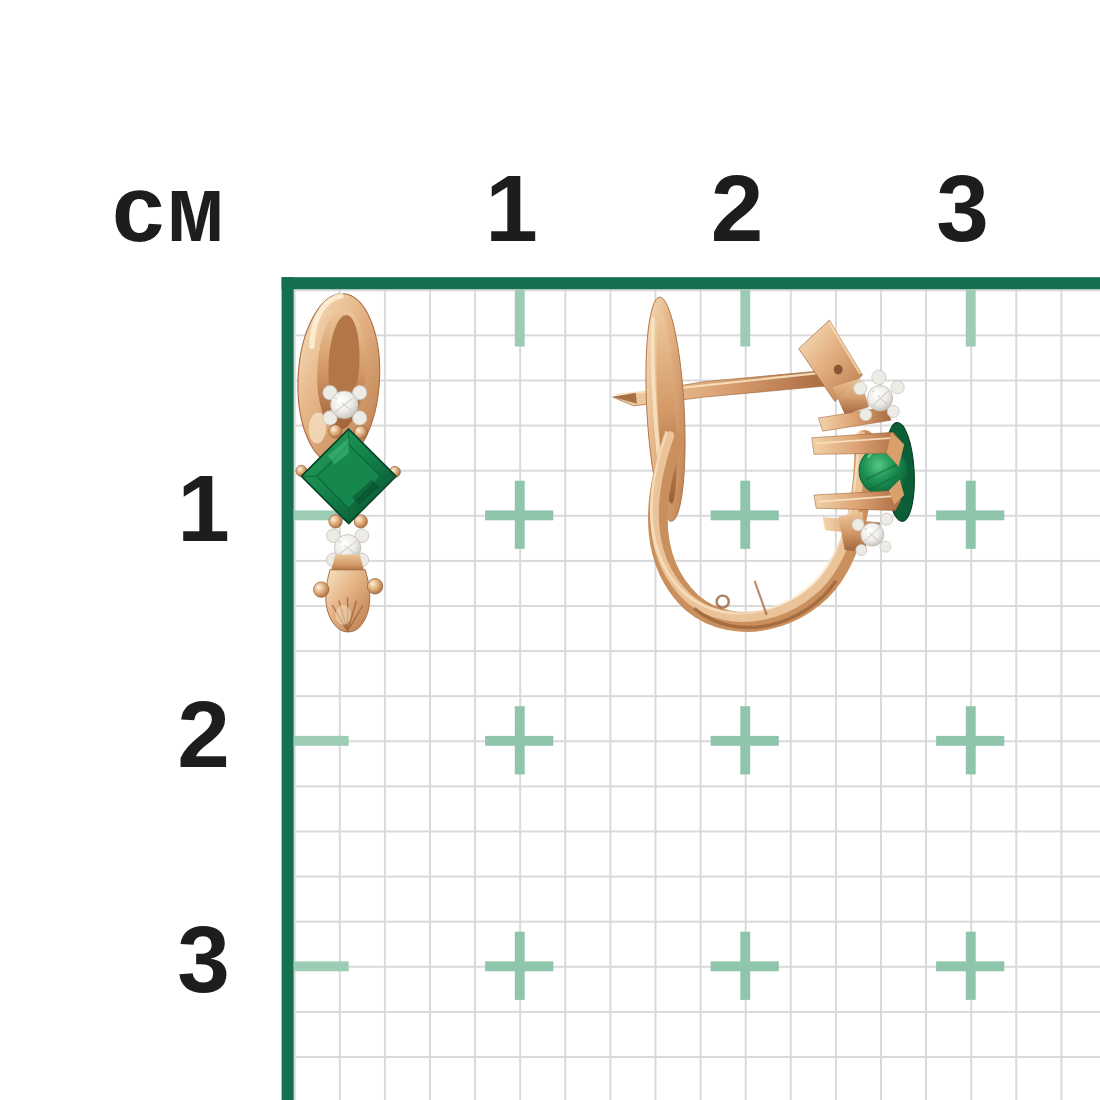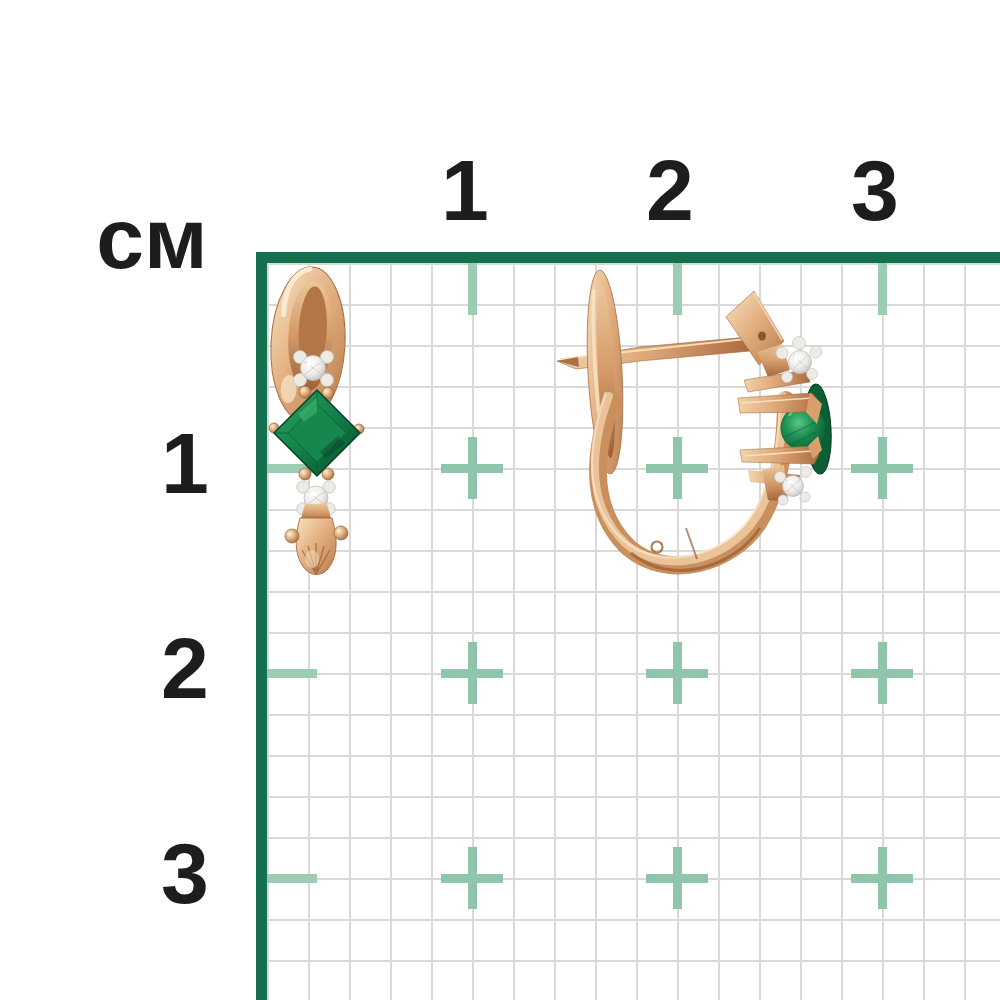--- a/index.html
+++ b/index.html
@@ -34,22 +34,21 @@
   .tick-top{position:absolute;width:9px;height:52px;background:var(--tick);}
   .tick-left{position:absolute;width:50px;height:9px;background:var(--tick);}
   .num{
     position:absolute;transform:translate(-50%,-50%);
     font-weight:700;font-size:86px;line-height:1;color:var(--label);
     font-family:"Liberation Sans",sans-serif;white-space:nowrap;
   }
   .unit{
     position:absolute;transform:translate(-50%,-50%);
     font-weight:700;font-size:86px;line-height:1;color:var(--label);
-    font-family:Liberation Sans, sans-serif;
-    margin-top:42px;
+    font-family:Liberation Mono, monospace;
   }
   svg.jewels{position:absolute;left:0;top:0;width:1000px;height:1000px;pointer-events:none;}
 </style>
 </head>
 <body>
 
 <div class="stage">
 
   <div class="unit" style="left:152px;top:196px;">см</div>
 

